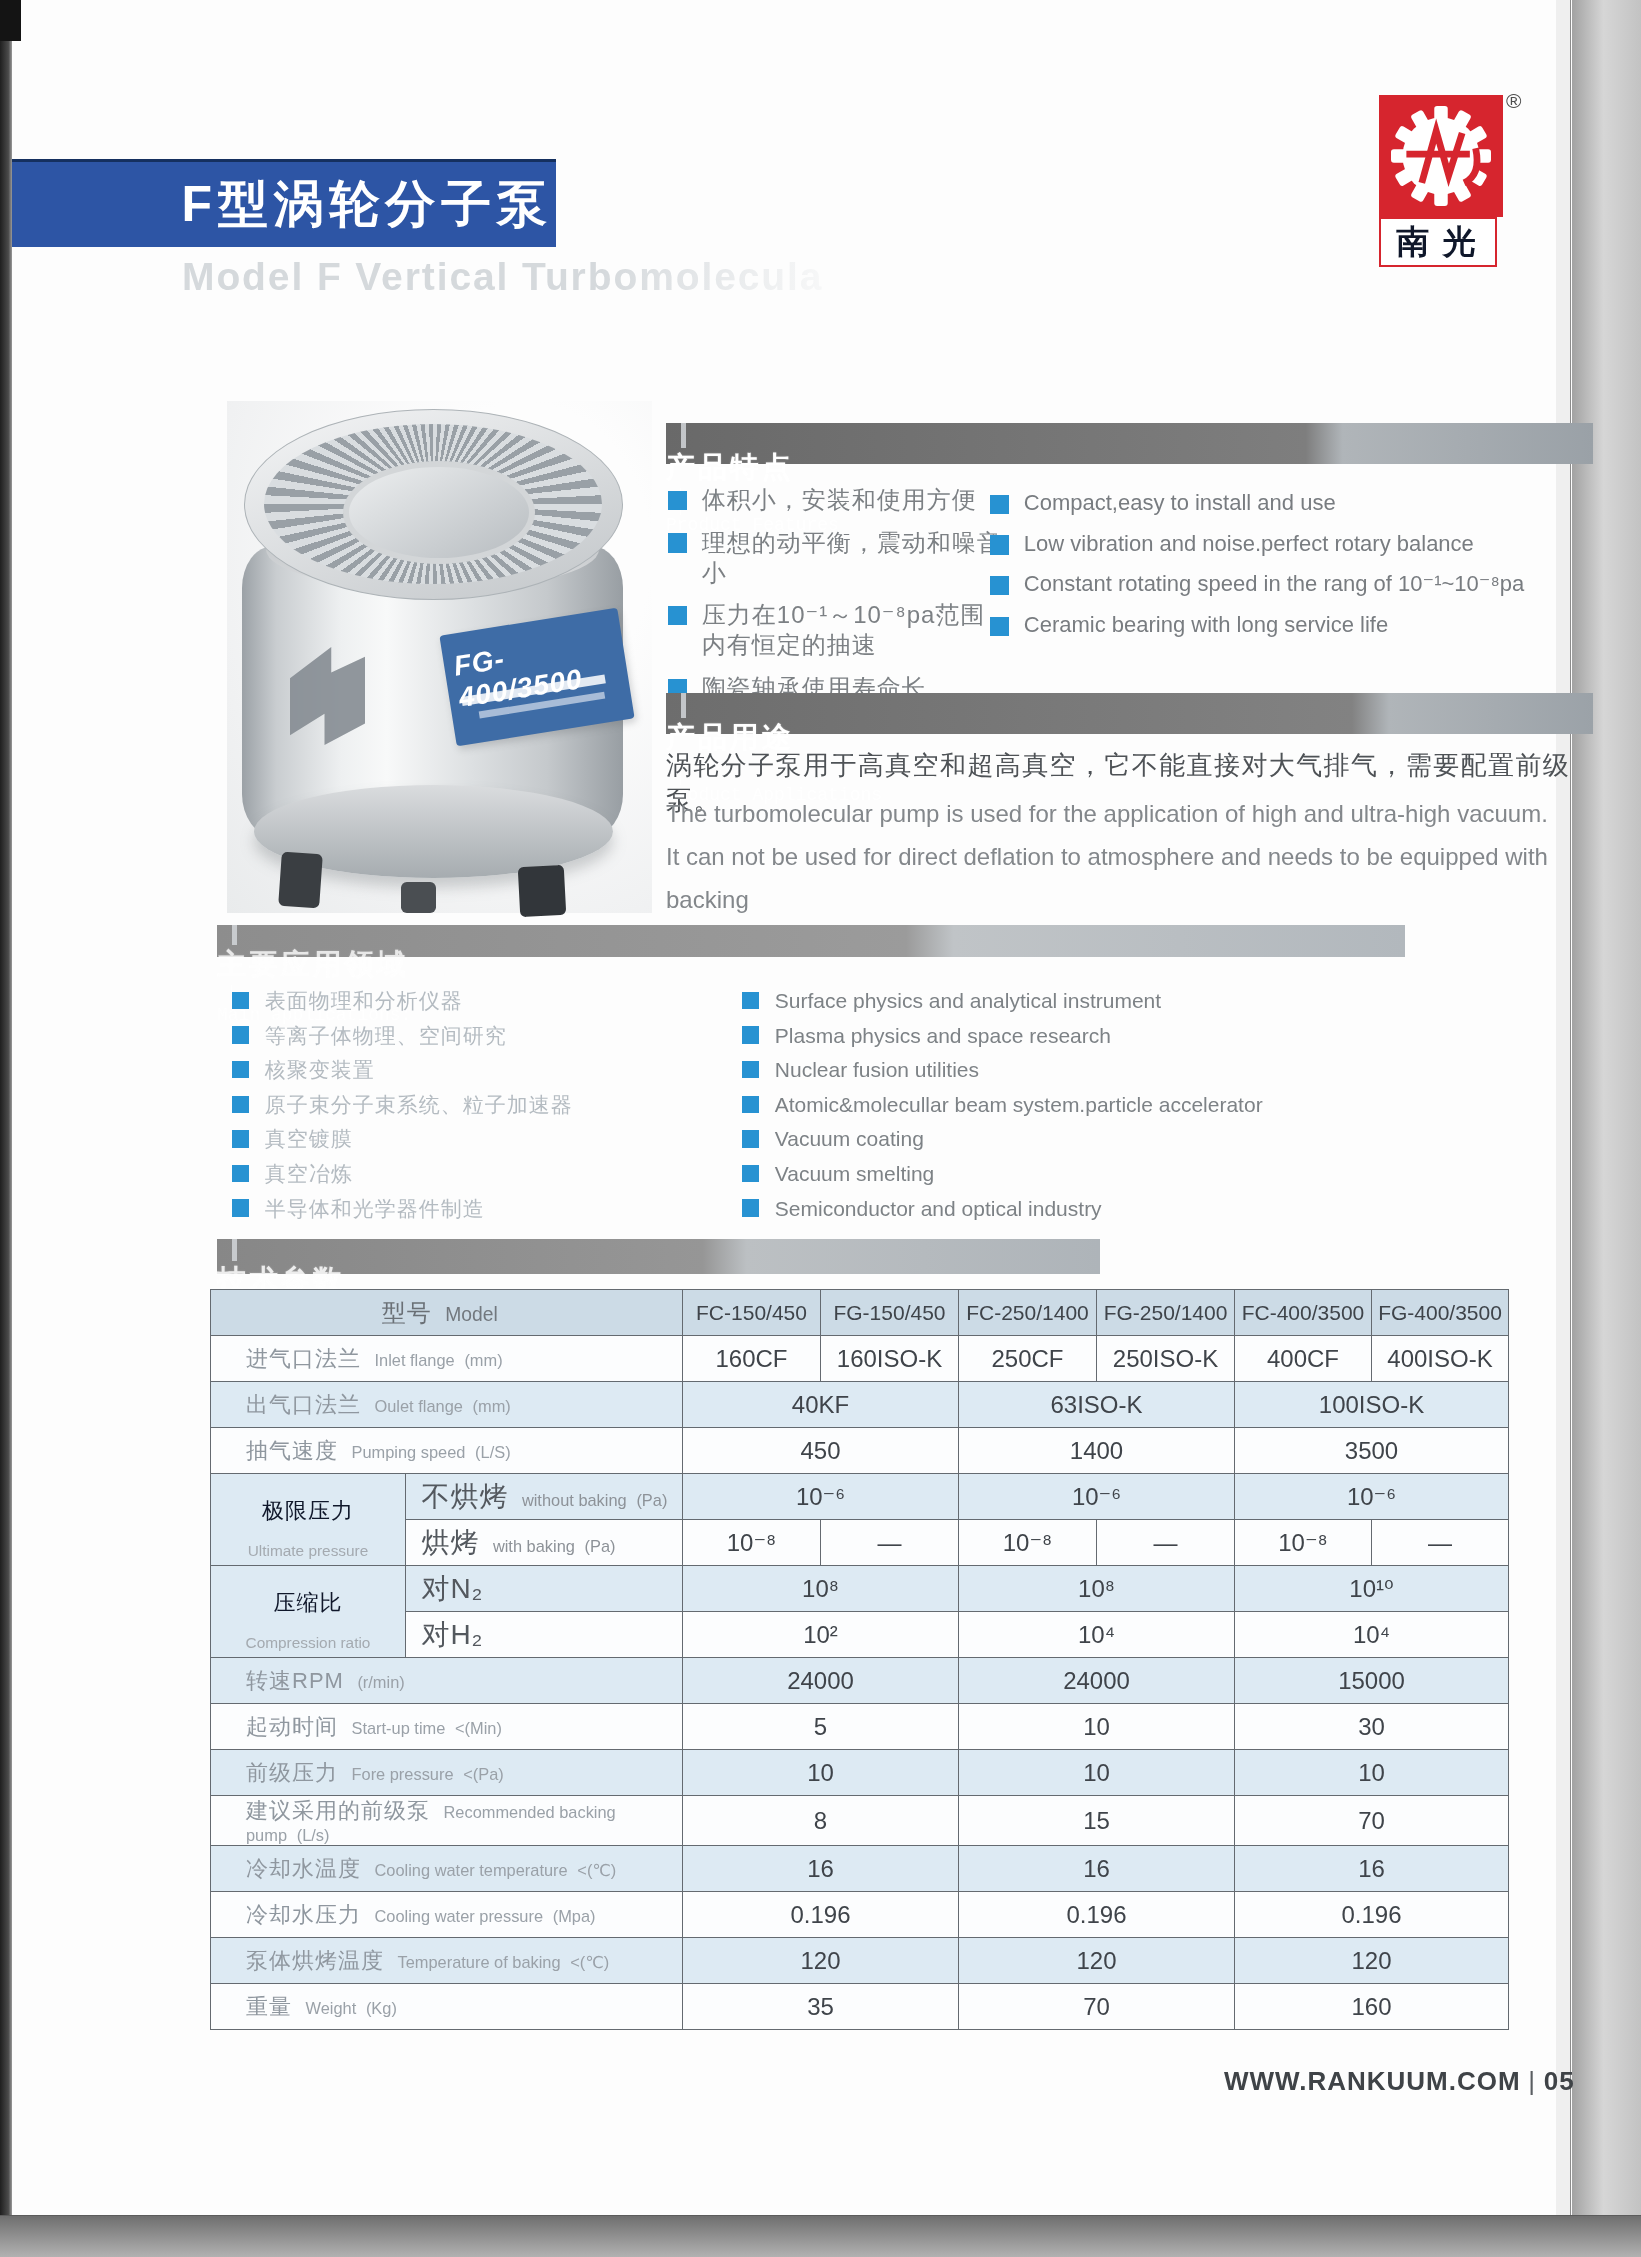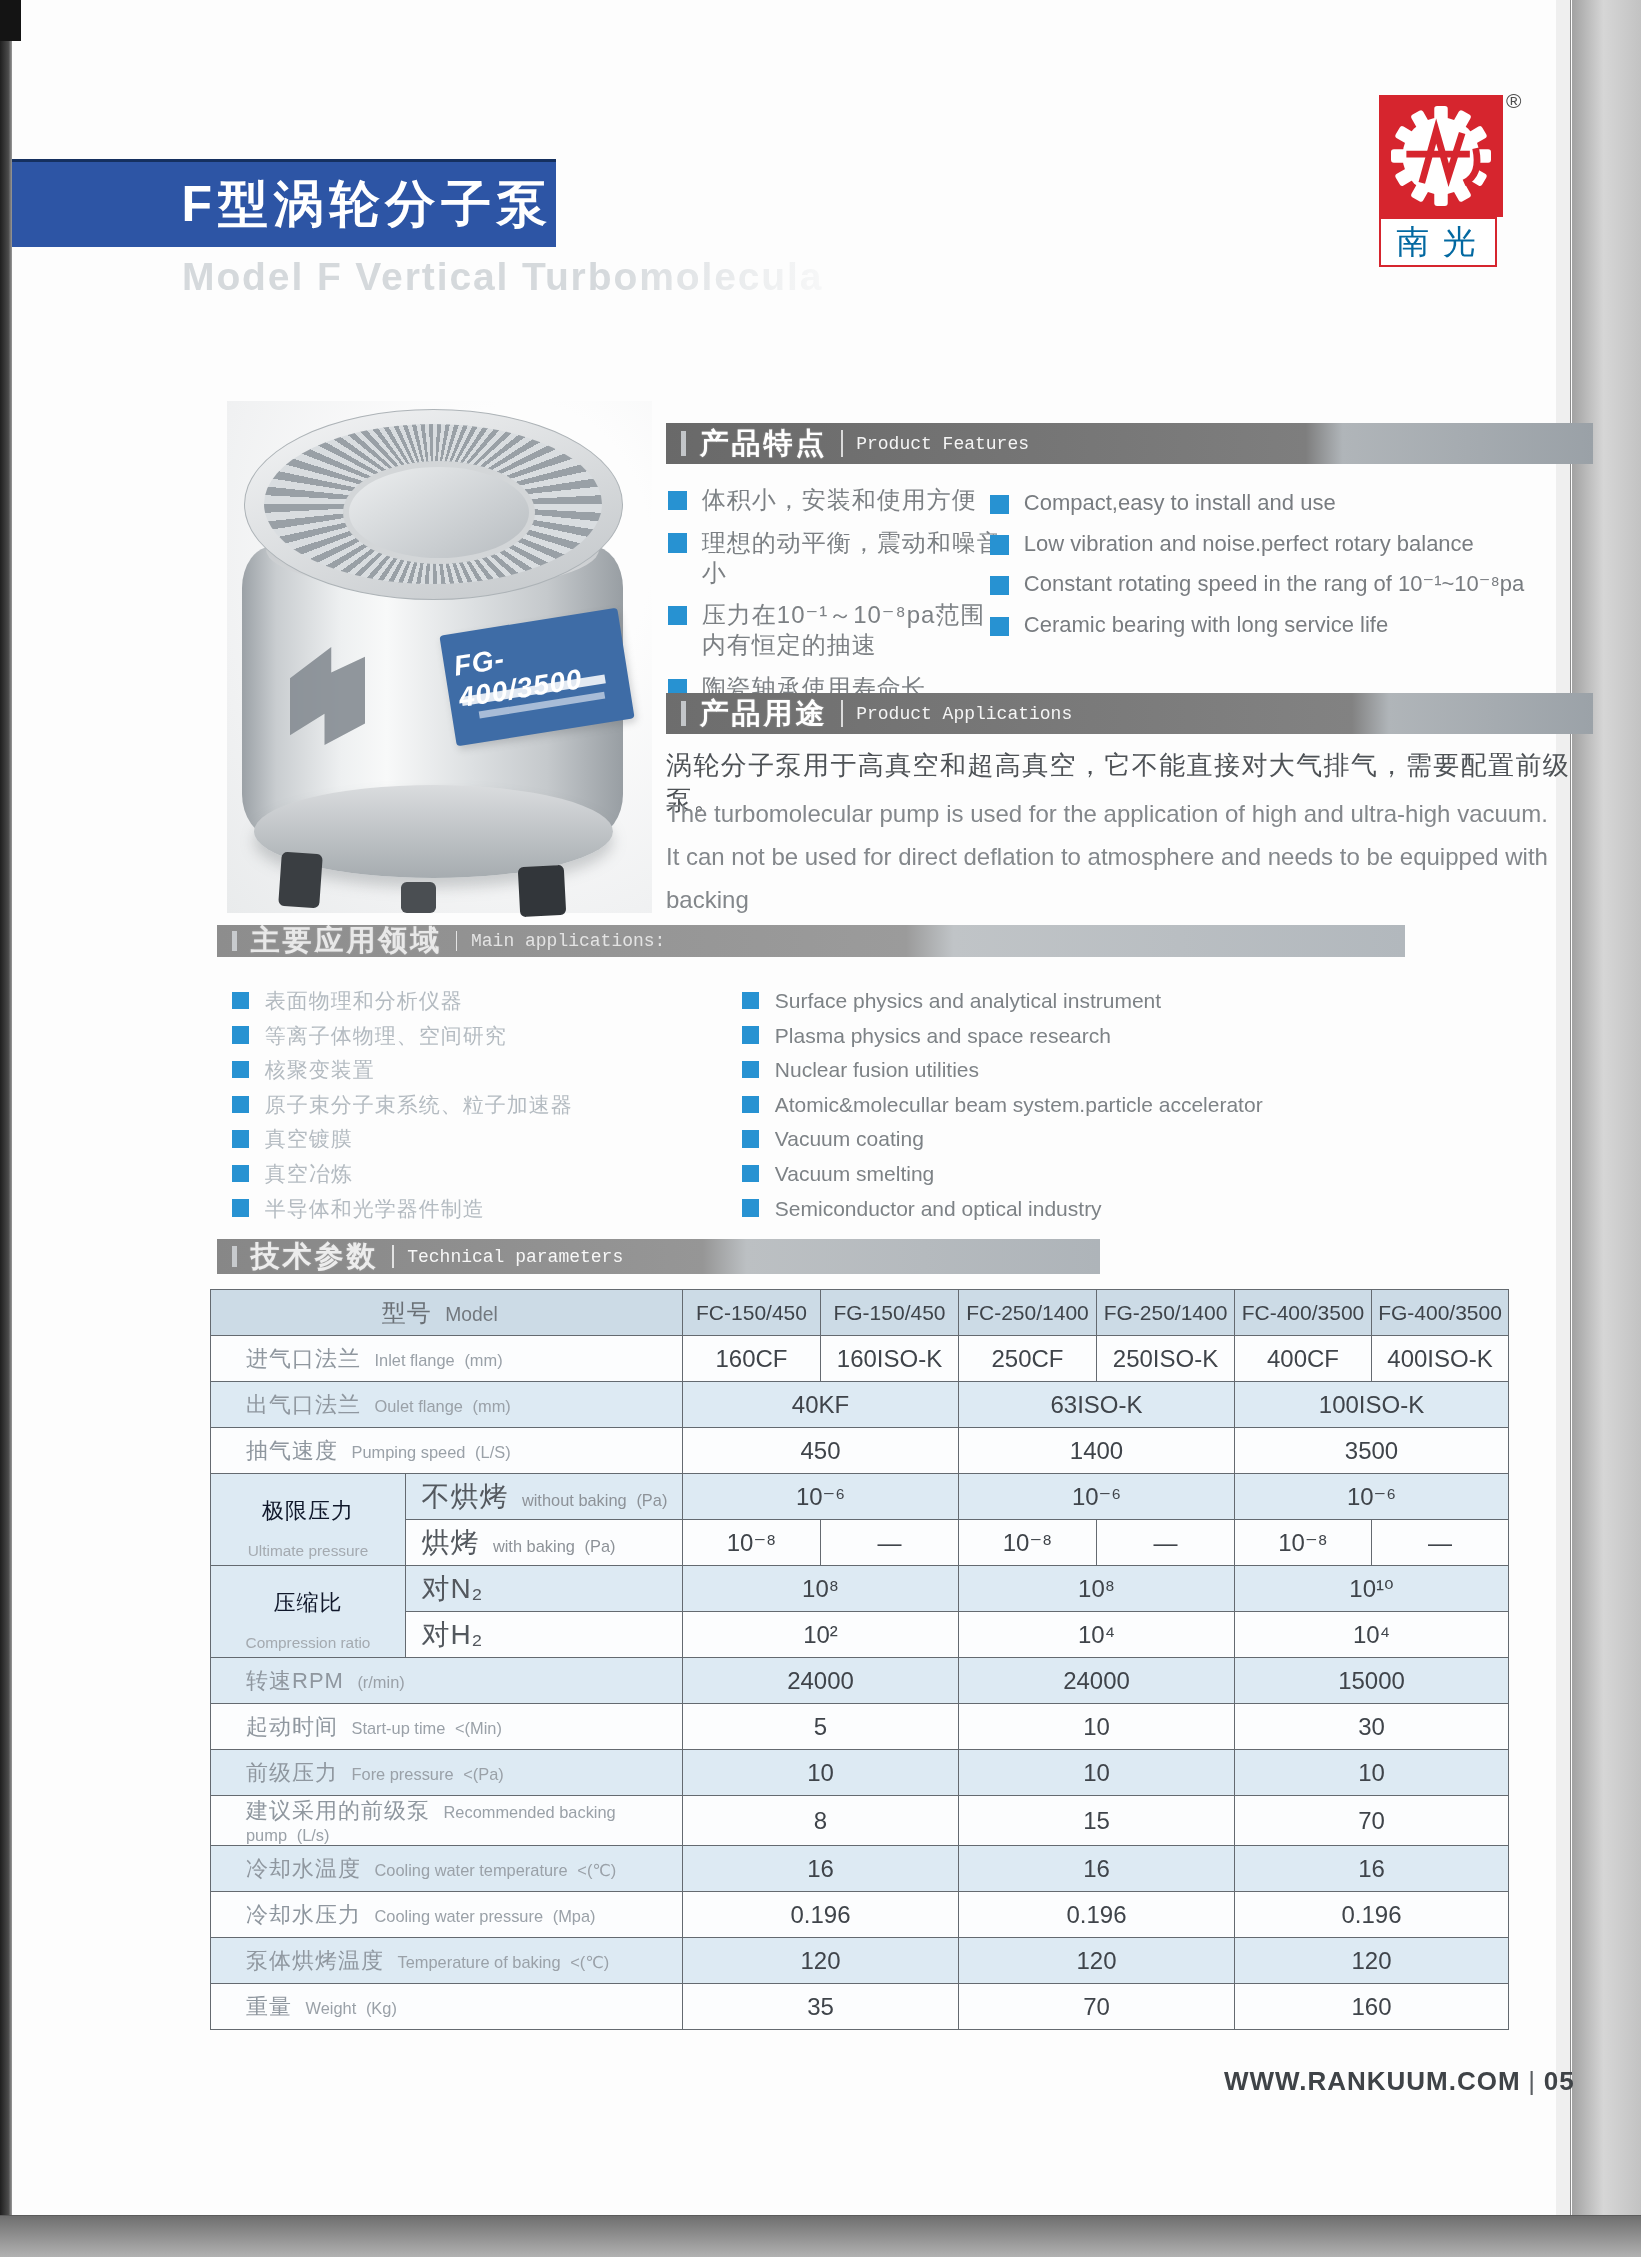--- a/index.html
+++ b/index.html
@@ -21,21 +21,21 @@
                 border-top:3.9px solid #15305f;display:flex;align-items:center;}
   .title-banner .t{padding-left:170px;color:#ffffff;font-size:50px;font-weight:bold;letter-spacing:5.8px;}
   .subtitle{position:absolute;left:182px;top:255px;font-size:39px;font-weight:bold;color:#d5d9dc;letter-spacing:1.9px;white-space:nowrap;}
   .subtitle-fade{position:absolute;left:599px;top:249px;width:406px;height:54px;
                  background:linear-gradient(90deg,rgba(253,253,253,0),rgba(253,253,253,.92) 60%,#fdfdfd);}
 
   
   .logo{position:absolute;left:1379px;top:95px;width:124px;height:182px;}
   .logo .red{width:124px;height:122px;background:#d6252e;display:flex;align-items:center;justify-content:center;}
   .logo .nm{width:118px;height:50px;border:2.9px solid #d6252e;background:#fff;display:flex;align-items:center;justify-content:center;
-            font-family:"Liberation Serif","DejaVu Serif",serif;font-size:33px;font-weight:normal;color:#0369a1;letter-spacing:13.5px;padding-left:9.7px;box-sizing:border-box;}
+            font-family:"Liberation Serif","DejaVu Serif",serif;font-size:33px;font-weight:bold;color:#0f172a;letter-spacing:13.5px;padding-left:9.7px;box-sizing:border-box;}
   .reg{position:absolute;left:1506px;top:89px;font-size:21px;color:#4e4e4e;}
 
   
   .photo{position:absolute;left:227px;top:401px;width:425px;height:512px;
          background:radial-gradient(ellipse at 70% 30%,#fdfdfd 30%,#f0f1f2 75%,#e9ebec 100%);}
   .photo *{position:absolute;}
   .pump-body{left:14.5px;top:145px;width:381px;height:290px;border-radius:31px/42px;
      background:linear-gradient(90deg,#9ba1a6 0%,#c9cdd0 9%,#eef0f1 26%,#f8f9f9 38%,#dde0e2 60%,#c5c9cc 80%,#989ea3 100%);}
   .pump-bottom{left:27px;top:384px;width:359px;height:93px;border-radius:50%;
      background:linear-gradient(#dadcde,#a6acb0);box-shadow:0 9.7px 13.5px rgba(120,125,130,.35);}
@@ -53,21 +53,21 @@
      background:linear-gradient(150deg,#edeff0,#b7bcc0);border:6.8px solid #d3d6d8;}
   .pump-label{left:220px;top:220px;width:180px;height:112px;background:#3e6ca6;border-radius:3.9px;
      transform:rotate(-9deg);box-shadow:1.9px 3.9px 7.7px rgba(90,95,100,.25);}
   .pump-label .txt{left:9.7px;top:17.4px;width:164px;color:#fff;font-size:28px;font-weight:bold;font-style:italic;letter-spacing:1px;}
   .pump-label .s1{left:11.6px;top:64px;width:145px;height:8.7px;background:rgba(255,255,255,.85);}
   .pump-label .s2{left:27px;top:81px;width:127px;height:6.8px;background:rgba(255,255,255,.55);}
   .pump-mark{left:63px;top:246px;width:75px;height:98px;background:#858c92;opacity:.9;
      clip-path:polygon(0 32%,55% 0,55% 26%,100% 10%,100% 78%,46% 100%,46% 68%,0 90%);}
 
   
-  .sec-banner{position:absolute;display:flex;align-items:center;color:#fff;}
+  .sec-banner{position:absolute;display:flex;color:#fff;flex-direction:column;}
   .sec-banner .tick{width:4.8px;height:62%;background:#d2d6d9;opacity:.85;margin:0 13.5px 0 15.4px;flex:none;}
   .sec-banner .zh{font-size:29px;font-weight:bold;letter-spacing:2.9px;white-space:nowrap;text-shadow:0 0 1.9px rgba(255,255,255,.35);}
   .sec-banner .div{width:1.9px;height:64%;background:rgba(255,255,255,.75);margin:0 13.5px;flex:none;}
   .sec-banner .en{font-size:18px;color:rgba(255,255,255,.93);white-space:nowrap;font-family:Liberation Mono, monospace;}
   .bn-features{left:666px;top:423px;width:927px;height:41px;
      background:linear-gradient(90deg,#696969,#7e7e7e 69%,#b0b5b9 73%,#9aa1a7 100%);}
   .bn-apps{left:666px;top:693px;width:927px;height:41px;
      background:linear-gradient(90deg,#6d6d6d,#828282 74%,#b0b5b9 78%,#9ba2a8 100%);}
   .bn-mainapps{left:217px;top:925px;width:1188px;height:32px;
      background:linear-gradient(90deg,#8d8d8d,#9b9b9b 58%,#c0c4c7 62%,#b2b8bd 100%);}

